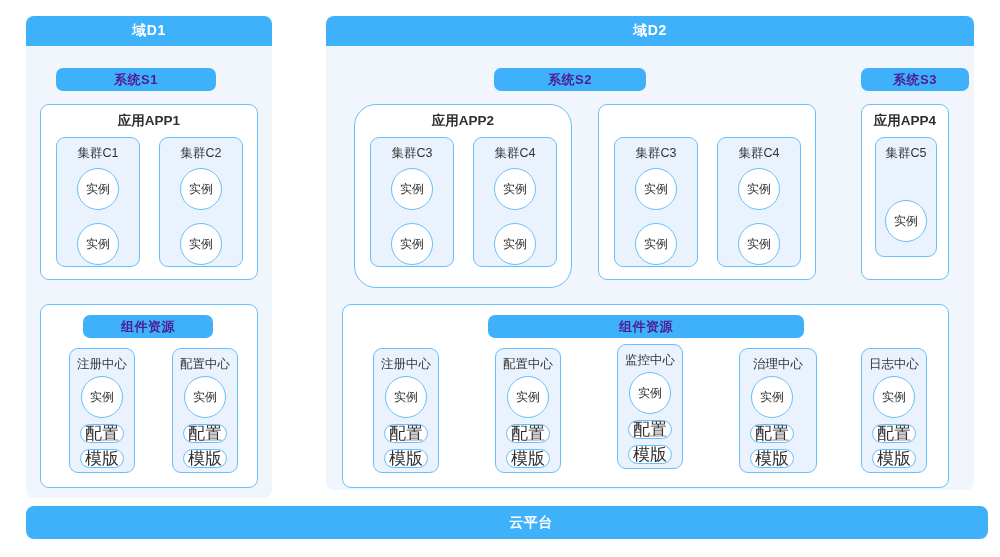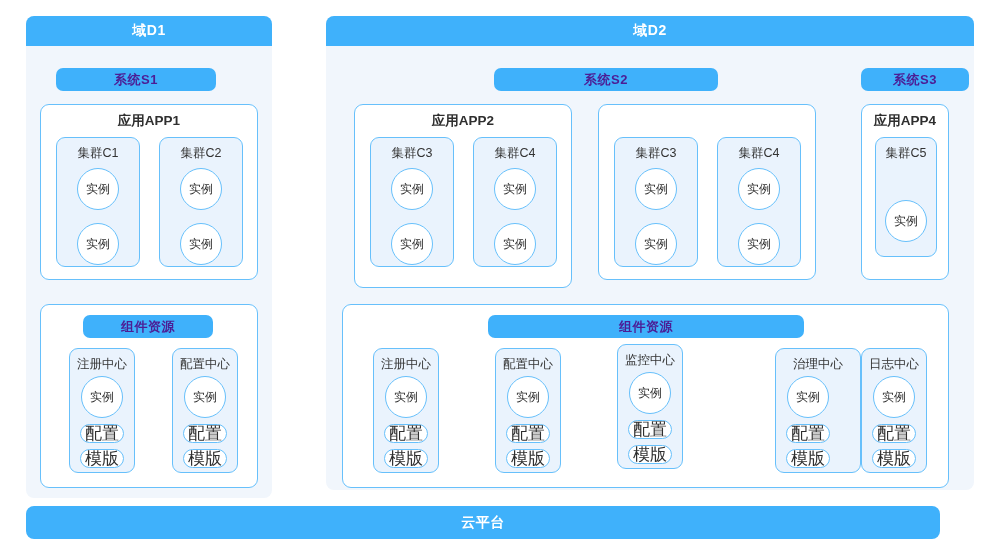--- a/index.html
+++ b/index.html
@@ -181,25 +181,25 @@
       </div>
 
     </div>
   </div>
 
   <div class="domain" style="left:326px; top:16px; width:648px; height:474px;">
     <div class="domain-header">域D2</div>
 
     <div class="domain-body">
 
-      <div class="pill-bar" style="left:168px; top:22px; width:224px;">系统S2</div>
+      <div class="pill-bar" style="left:168px; top:22px; width:152px;">系统S2</div>
 
       <div class="pill-bar" style="left:535px; top:22px; width:108px;text-align:center;">系统S3</div>
 
-      <div class="box" style="left:28px; top:58px; width:218px; height:184px;">
+      <div class="box" style="left:28px; top:58px; width:218px; height:184px;border-radius:22px;">
         <div class="box-title">应用APP2</div>
 
         <div class="box box-tinted" style="left:15px; top:32px; width:84px; height:130px;">
           <div class="box-title small">集群C3</div>
           <div class="circle" style="left:20px; top:30px;">实例</div>
           <div class="circle" style="left:20px; top:85px;">实例</div>
         </div>
 
         <div class="box box-tinted" style="left:118px; top:32px; width:84px; height:130px;">
           <div class="box-title small">集群C4</div>
@@ -249,33 +249,33 @@
           <div class="chip" style="left:10px; top:100px; width:44px;">模版</div>
         </div>
 
         <div class="box box-tinted" style="left:274px; top:39px; width:66px; height:125px;">
           <div class="box-title small">监控中心</div>
           <div class="circle" style="left:11px; top:27px;">实例</div>
           <div class="chip" style="left:10px; top:75px; width:44px;">配置</div>
           <div class="chip" style="left:10px; top:100px; width:44px;">模版</div>
         </div>
 
-        <div class="box box-tinted" style="left:396px; top:43px; width:86px; height:125px;margin-left:36px;">
+        <div class="box box-tinted" style="left:396px; top:43px; width:78px; height:125px;">
           <div class="box-title small">治理中心</div>
           <div class="circle" style="left:11px; top:27px;">实例</div>
           <div class="chip" style="left:10px; top:75px; width:44px;">配置</div>
           <div class="chip" style="left:10px; top:100px; width:44px;">模版</div>
         </div>
 
         <div class="box box-tinted" style="left:518px; top:43px; width:66px; height:125px;">
           <div class="box-title small">日志中心</div>
           <div class="circle" style="left:11px; top:27px;">实例</div>
           <div class="chip" style="left:10px; top:75px; width:44px;">配置</div>
           <div class="chip" style="left:10px; top:100px; width:44px;">模版</div>
         </div>
 
       </div>
     </div>
   </div>
 
-  <div class="platform" style="left:26px; top:506px; width:914px; height:33px;">云平台</div>
+  <div class="platform" style="left:26px; top:506px; width:914px; height:33px;padding-left:48px;">云平台</div>
 
 </div>
 
 </body></html>

